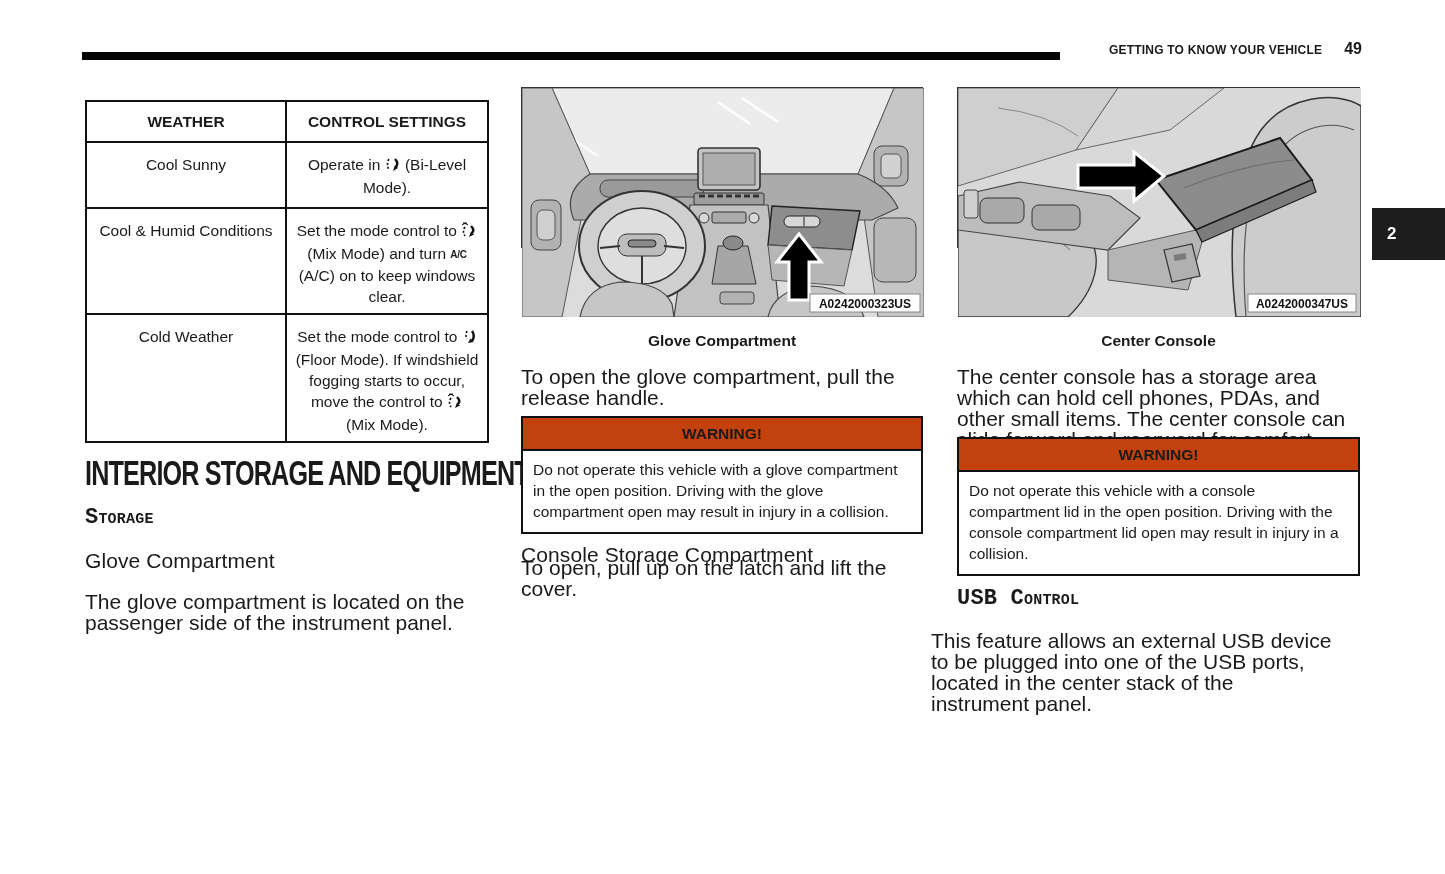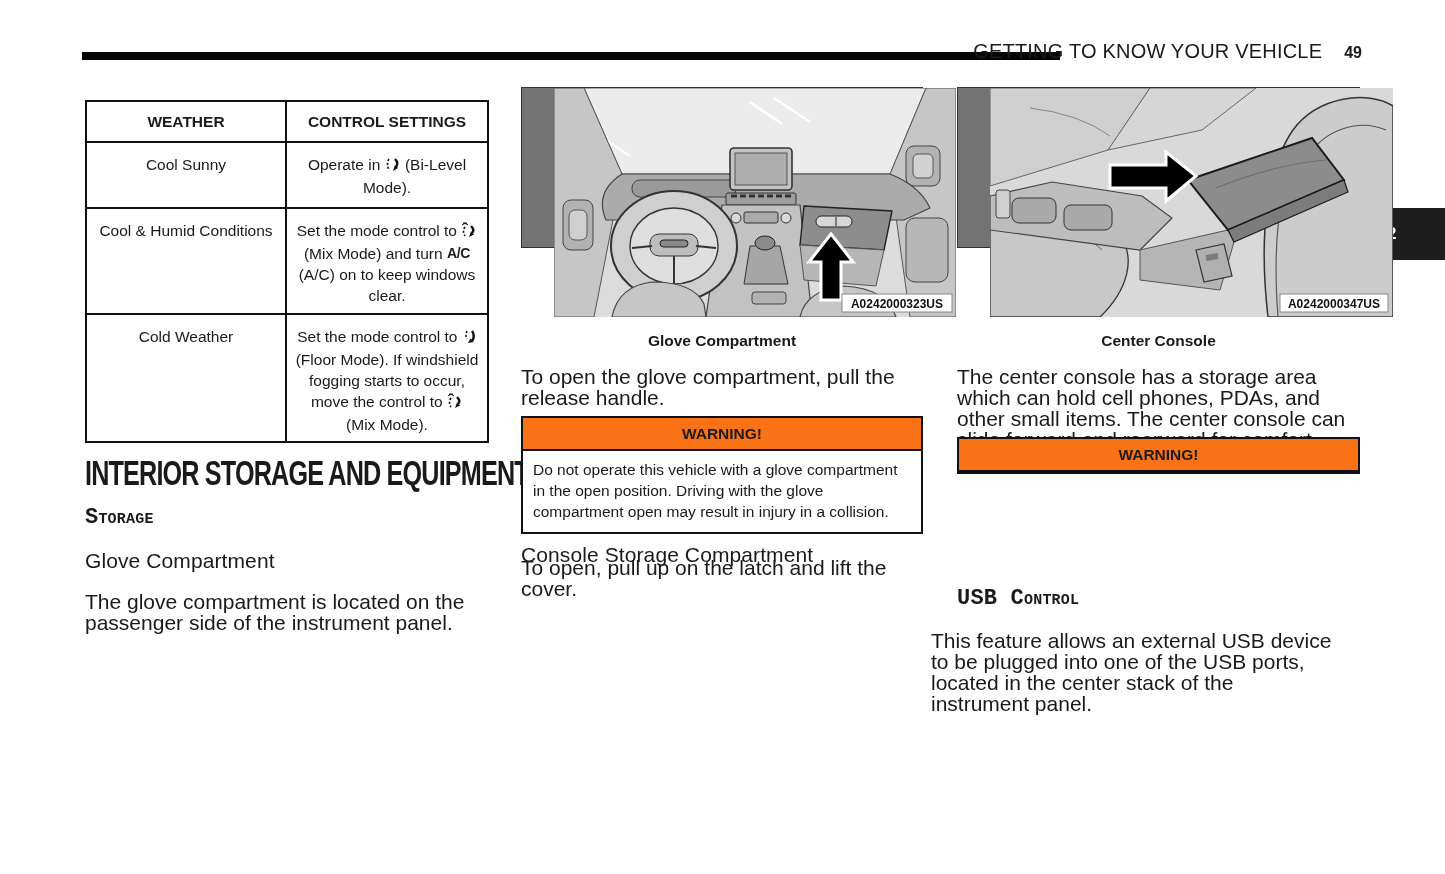--- a/index.html
+++ b/index.html
@@ -3,72 +3,72 @@
 <meta charset="utf-8">
 <style>
   * { margin:0; padding:0; box-sizing:border-box; }
   html,body { width:1445px; height:874px; background:#ffffff; overflow:hidden;
     font-family:"Liberation Sans", sans-serif; color:#1a1a1a; }
   .abs { position:absolute; }
 
   
   .header-bar { left:82px; top:52px; width:978px; height:8px; background:#050505; }
   .header-meta { top:40px; right:83px; display:flex; gap:22px; align-items:baseline; }
-  .header-title { font-size:20px; font-weight:normal; letter-spacing:.2px; }
+  .header-title { font-size:12px; font-weight:bold; letter-spacing:.2px; }
   .header-page { font-size:16px; font-weight:bold; }
 
   
   .chapter-tab { left:1372px; top:208px; width:73px; height:52px; background:#1d1d1d;
     color:#fff; font-size:17px; font-weight:bold; display:flex; align-items:center;
     padding-left:15px; }
 
   
   table.hvac { left:85px; top:100px; border-collapse:collapse; table-layout:fixed;
     width:402px; }
   table.hvac th, table.hvac td { border:2px solid #111; font-size:15.5px;
     line-height:21px; text-align:center; vertical-align:top; padding:11px 8px 6px 8px; }
   table.hvac th { height:41px; font-weight:bold; vertical-align:middle; padding:4px; }
   .col-weather { width:200px; }
   .col-settings { width:202px; }
   .row-1 td { height:66px; }
   .row-2 td { height:106px; }
   .row-3 td { height:124px; }
 
   .mode-icon { display:inline-block; vertical-align:-2px; }
-  .ac-glyph { font-size:14px; font-weight:bold; letter-spacing:-.3px; vertical-align:1px; }
+  .ac-glyph { font-size:10px; font-weight:bold; letter-spacing:-.3px; vertical-align:1px; }
 
   
   .h1-main { left:85px; top:453px; font-size:30px; font-weight:bold; letter-spacing:-1px;
     transform:scale(.84,1.18); transform-origin:left top; white-space:nowrap; }
   .h2-caps { font-size:22px; font-weight:bold; font-variant:small-caps; letter-spacing:.2px;font-family:Liberation Mono, monospace; }
   .h2-storage { left:85px; top:505px; }
   .h2-usb { left:957px; top:586px; }
   .h3-sub { font-size:21px; font-weight:normal; letter-spacing:.1px; }
   .h3-glove { left:85px; top:549px; }
   .h3-console { left:521px; top:543px; }
   .body-text { font-size:21px; line-height:21px; }
   .p-glove { left:85px; top:591px; width:385px; }
   .p-mid-intro { left:521px; top:366px; width:388px; }
   .p-console { left:521px; top:557px; width:402px; }
   .p-right-intro { left:957px; top:366px; width:403px; }
   .p-usb { left:931px; top:630px; width:403px; }
 
   
-  .figure { width:402px; height:161px; border:1px solid #333; background:#737373;padding-left:32px; }
+  .figure { width:402px; height:161px; border:1px solid #333; background:#c4b5fd; }
   .fig-mid { left:521px; top:87px; }
   .fig-right { left:957px; top:87px; width:403px; }
   .fig-caption { top:332px; width:402px; text-align:center; font-size:15.5px; font-weight:bold; }
   .cap-mid { left:521px; }
   .cap-right { left:957px; width:403px; }
 
   
   .warning-box { width:402px; border:2px solid #111; background:#fff; }
   .warn-mid { left:521px; top:416px; }
   .warn-right { left:957px; top:437px; width:403px; }
-  .warning-head { background:#f97316; border-bottom:2px solid #111; text-align:center;
+  .warning-head { background:#c2410c; border-bottom:2px solid #111; text-align:center;
     font-size:15.5px; font-weight:bold; padding:7px 0 6px 0; }
   .warning-body { padding:8px 10px 10px 10px; font-size:15.5px; line-height:21px; }
 </style>
 </head>
 <body>
 
 <div>
 
   <div class="abs header-bar"></div>
   <div class="abs header-meta">
@@ -226,18 +226,19 @@
       <polygon points="206,88 176,64 176,77 120,77 120,100 176,100 176,113" fill="#000" stroke="#ffffff" stroke-width="3"></polygon>
       <rect x="290" y="206" width="108" height="18" fill="#ffffff" stroke="#888"></rect>
       <text x="344" y="220" text-anchor="middle" font-size="12" font-weight="bold" fill="#111" font-family="Liberation Sans, sans-serif">A0242000347US</text>
     </svg>
   </div>
   <div class="abs fig-caption cap-right">Center Console</div>
   <p class="abs body-text p-right-intro">The center console has a storage area which can hold cell phones, PDAs, and other small items. The center console can slide forward and rearward for comfort.</p>
 
   <div class="abs warning-box warn-right">
     <div class="warning-head">WARNING!</div>
+    <div class="warning-body">Do not operate this vehicle with a console compartment lid in the open position. Driving with the console compartment lid open may result in injury in a collision.</div>
   </div>
 
   <div class="abs h2-caps h2-usb">USB Control</div>
   <p class="abs body-text p-usb">This feature allows an external USB device to be plugged into one of the USB ports, located in the center stack of the instrument panel.</p>
 
 </div>
 
 </body></html>

